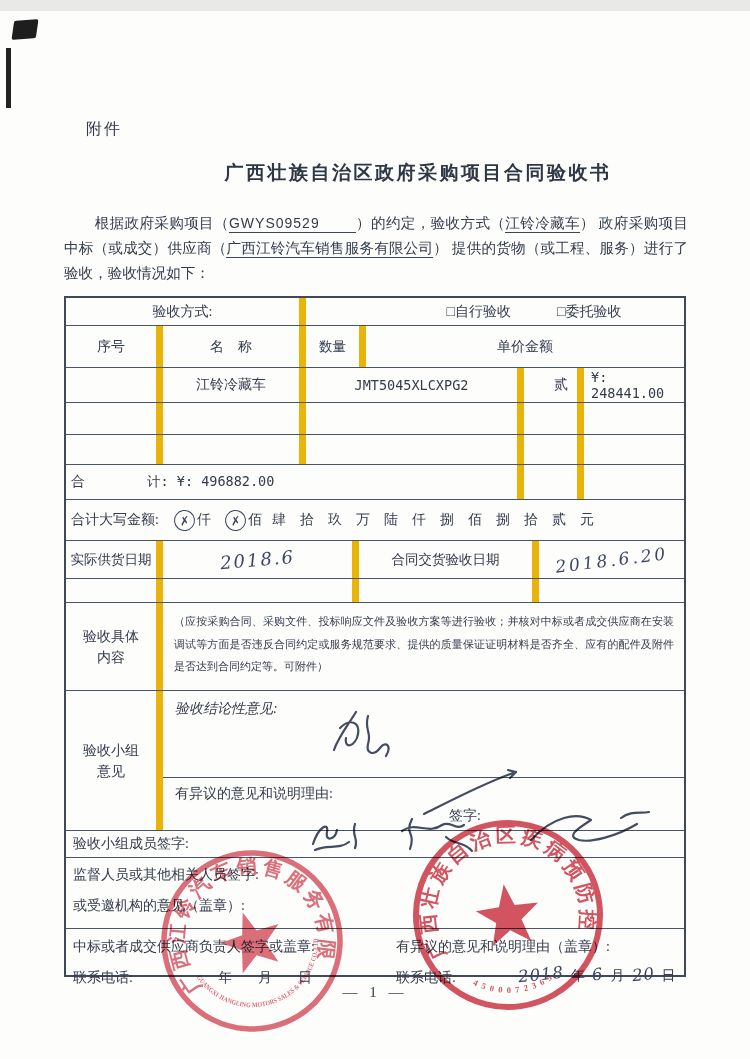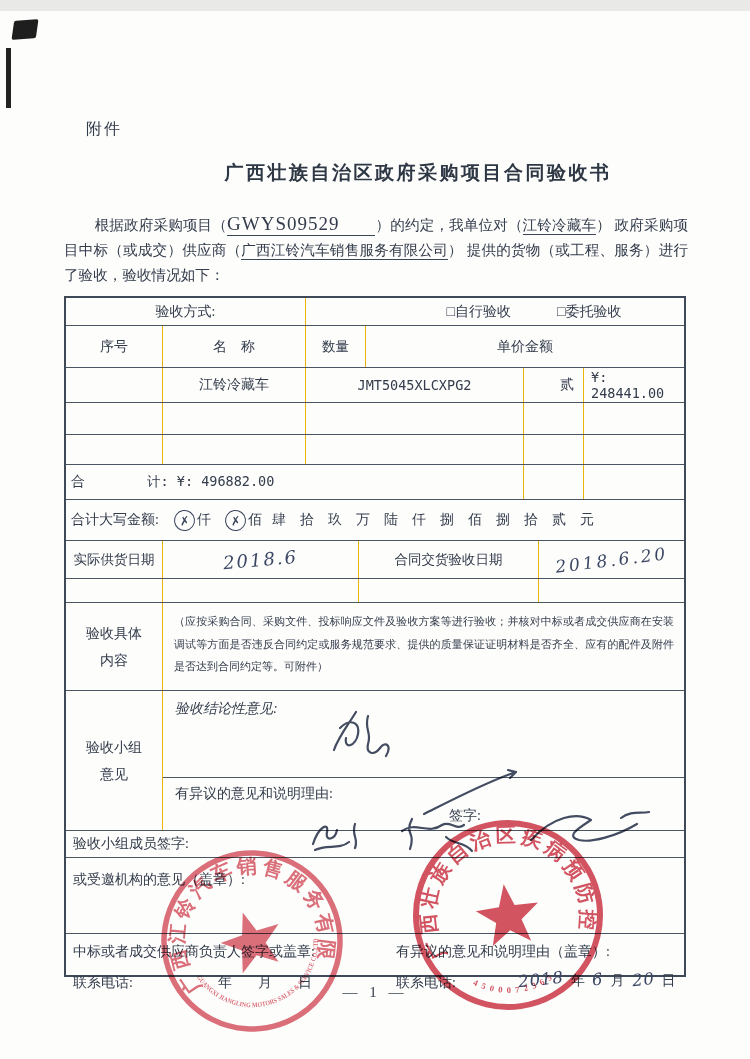--- a/index.html
+++ b/index.html
@@ -10,27 +10,27 @@
         transform:skewX(-12deg) rotate(-4deg);border-radius:2px;}
   .edge-line{position:absolute;left:6px;top:37px;width:5px;height:60px;background:#232323;}
   
   .attachment{position:absolute;left:86px;top:108px;font-size:16px;letter-spacing:2px;}
   .title{position:absolute;left:0;top:149px;width:100%;text-align:center;margin:0;
          font-family:"Liberation Sans","DejaVu Sans",sans-serif;font-weight:bold;
          font-size:19px;letter-spacing:2.5px;color:#2e3744;padding-left:43px;}
   .intro{position:absolute;left:64px;top:200px;width:624px;font-size:14.6px;line-height:25px;
          text-indent:2.1em;margin:0;text-align:justify;}
   .u{border-bottom:1.2px solid #3b4759;padding-bottom:1px;}
-  .u-code{font-family:Liberation Serif, serif;font-size:19px;padding-right:36px;letter-spacing:1px;}
+  .u-code{font-family:Liberation Sans, sans-serif;font-size:14px;padding-right:36px;letter-spacing:1px;}
   
   .vtable{position:absolute;left:64px;top:285px;width:622px;height:681px;box-sizing:border-box;
           border:2px solid #3f4957;font-size:14px;}
   .row{display:flex;box-sizing:border-box;border-bottom:1px solid #4a5563;}
   .row:last-child{border-bottom:none;}
-  .cell{box-sizing:border-box;border-right:1px solid #eab308;display:flex;
+  .cell{box-sizing:border-box;border-right:7px solid #eab308;display:flex;
         align-items:center;justify-content:center;}
   .cell.nr{border-right:none;gap:46px;}
   .mono{font-family:"DejaVu Sans Mono",monospace;font-size:13.5px;}
   .h-a{height:28px}.h-b{height:42px}.h-c{height:35px}.h-d{height:32px}.h-e{height:30px}
   .h-f{height:35px}.h-g{height:41px}.h-h{height:38px}.h-i{height:24px}.h-j{height:88px}
   .h-k{height:140px}.h-l{height:27px}.h-m{height:63px}.h-n{height:54px}
   .w1{width:97px}.w2{width:143px}.w3{width:218px}.w4{width:60px}.wrest{flex:1}
   .wa1{width:240px}.wf1{width:458px}
   .wh2{width:196px}.wh3{width:180px}
   .opts{flex:1;display:flex;align-items:center;padding-left:78px;gap:76px;}
@@ -42,21 +42,21 @@
   .amount-row{display:flex;align-items:center;padding-left:5px;}
   .circle-x{display:inline-flex;align-items:center;justify-content:center;width:19px;height:19px;
             border:1.6px solid #39435c;border-radius:50%;font-size:12px;color:#39435c;
             transform:rotate(-8deg);margin-right:2px;font-family:"DejaVu Sans",sans-serif;}
   .amt-unit{margin-right:14px;}
   .amt-digits{letter-spacing:14px;margin-left:10px;}
   .hw{font-style:italic;color:#3b4663;font-family:"DejaVu Serif",serif;}
   .hw-date1{font-size:18px;letter-spacing:2px;transform:rotate(-5deg);}
   .hw-date2{font-size:17px;letter-spacing:3px;transform:rotate(-7deg);}
   .lbl-sm{font-size:13.5px;}
-  .detail-label,.op-label{flex-direction:row;flex-wrap:wrap;text-align:center;padding:0 15px;line-height:27px;}
+  .detail-label,.op-label{flex-direction:row;flex-wrap:wrap;text-align:center;padding:0 15px;line-height:21px;}
   .detail-content{flex:1;font-size:11px;line-height:22.5px;padding:7px 10px 4px 11px;
                   text-align:justify;display:block;}
   .op-right{flex:1;display:flex;flex-direction:column;border-right:none;}
   .op-sub1{height:87px;box-sizing:border-box;border-bottom:1px solid #4a5563;padding:9px 0 0 12px;font-style:italic;}
   .op-sub2{flex:1;position:relative;padding:7px 0 0 12px;}
   .sign-label{position:absolute;left:286px;bottom:5px;}
   .left-pad{justify-content:flex-start;padding-left:7px;}
   .two-line{display:block;padding-left:7px;}
   .two-line .l1{margin-top:8px;}
   .two-line .l2{margin-top:13px;}
@@ -79,21 +79,21 @@
 <body>
 
 <div class="page">
 
   <div class="blob"></div>
   <div class="edge-line"></div>
 
   <div class="attachment">附件</div>
   <h1 class="title">广西壮族自治区政府采购项目合同验收书</h1>
 
-  <p class="intro"><span>根据政府采购项目（</span><span class="u u-code">GWYS09529</span><span>）的约定，我单位对（</span><span class="u">江铃冷藏车</span><span>） 政府采购项目中标（或成交）供应商（</span><span class="u">广西江铃汽车销售服务有限公司</span><span>） 提供的货物（或工程、服务）进行了验收，验收情况如下：</span></p>
+  <p class="intro"><span>根据政府采购项目（</span><span class="u u-code">GWYS09529</span><span>）的约定，验收方式（</span><span class="u">江铃冷藏车</span><span>） 政府采购项目中标（或成交）供应商（</span><span class="u">广西江铃汽车销售服务有限公司</span><span>） 提供的货物（或工程、服务）进行了验收，验收情况如下：</span></p>
 
   <div class="vtable">
 
     <div class="row h-a">
       <div class="cell wa1">验收方式:</div>
       <div class="opts cell nr">
         <span>□自行验收</span>
         <span>□委托验收</span>
       </div>
     </div>
@@ -180,20 +180,21 @@
           <span class="sign-label">签字:</span>
         </div>
       </div>
     </div>
 
     <div class="row h-l left-pad" style="display:flex;align-items:center;">
       <span>验收小组成员签字:</span>
     </div>
 
     <div class="row h-m two-line">
+      <div class="l1">监督人员或其他相关人员签字:</div>
       <div class="l2">或受邀机构的意见（盖章）:</div>
     </div>
 
     <div class="row h-n rowN">
       <span class="l1">中标或者成交供应商负责人签字或盖章:</span>
       <span class="l1b">有异议的意见和说明理由（盖章）:</span>
       <span class="l2a">联系电话:</span>
       <span class="l2b">年　月　日</span>
       <span class="l2c">联系电话:</span>
       <span class="l2d">

